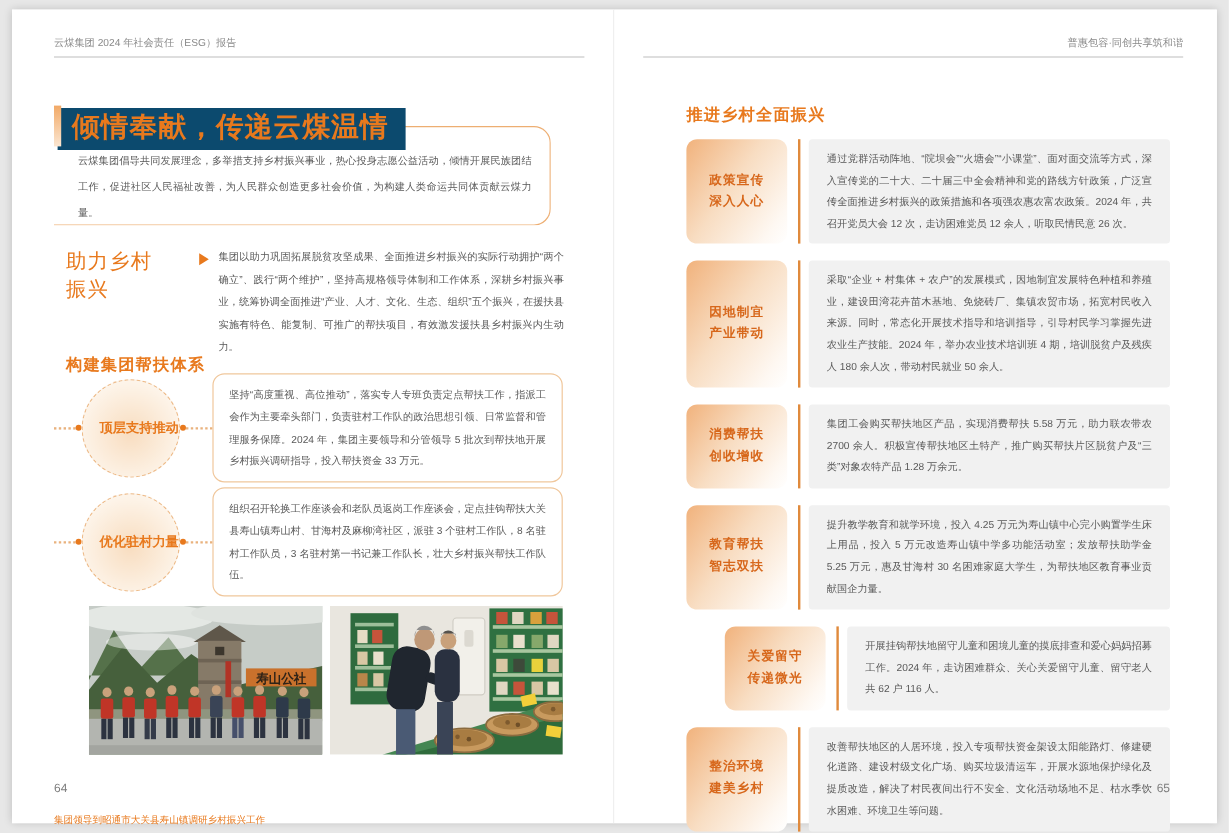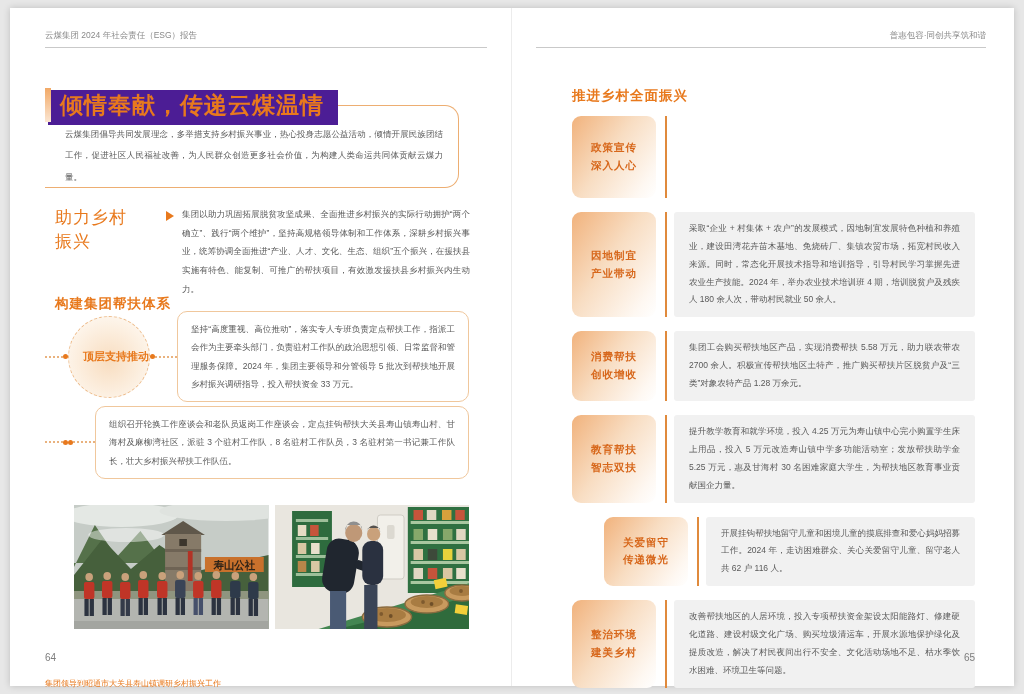--- a/index.html
+++ b/index.html
@@ -13,21 +13,21 @@
   
   .phead { position:absolute; top:22px; left:35px; right:24px; height:18px;
            border-bottom:1px solid #c9c9c9; font-size:8.5px; color:#8a8a8a; }
   .phead.r { text-align:right; left:24px; right:28px; }
 
   
   .title-frame { position:absolute; left:35px; top:97px; width:414px; height:83px;
                  border:1px solid #EDAE72; border-left:none; border-radius:0 14px 14px 0; z-index:1; }
   .title-accent { position:absolute; left:35px; top:80px; width:6px; height:34px; z-index:3;
                   background:linear-gradient(180deg,#F2A966,#FBE6D2); }
-  .page-title { position:absolute; left:38px; top:82px; z-index:2; background:#4c1d95;
+  .page-title { position:absolute; left:38px; top:82px; z-index:2; background:#0c4a6e;
                 padding:0 14px 4px 12px; font-size:23px; font-weight:bold; color:#E8791D; letter-spacing:1px; }
   .intro { position:absolute; left:55px; top:116px; width:378px; font-size:8.5px; line-height:2.5;
            text-align:justify; z-index:2; }
 
   
   .sec-head { position:absolute; left:45px; top:198px; width:84px; font-size:17px; font-weight:normal;
               color:#E8791D; line-height:1.4; letter-spacing:1px; }
   .arrow { position:absolute; left:156px; top:203px; width:0; height:0;
            border-left:8px solid #E8791D; border-top:5px solid transparent; border-bottom:5px solid transparent; }
   .rural-para { position:absolute; left:172px; top:197px; width:288px; font-size:8.5px; line-height:2.2;
@@ -98,20 +98,23 @@
         <span>顶层支持推动</span>
       </div>
       <div class="dot"></div>
       <div class="dots b"></div>
       <div class="helper-card">坚持“高度重视、高位推动”，落实专人专班负责定点帮扶工作，指派工会作为主要牵头部门，负责驻村工作队的政治思想引领、日常监督和管理服务保障。2024 年，集团主要领导和分管领导 5 批次到帮扶地开展乡村振兴调研指导，投入帮扶资金 33 万元。</div>
     </div>
 
     <div class="helper-row two">
       <div class="dots a"></div>
       <div class="dot"></div>
+      <div class="circle">
+        <span>优化驻村力量</span>
+      </div>
       <div class="dot"></div>
       <div class="dots b"></div>
       <div class="helper-card">组织召开轮换工作座谈会和老队员返岗工作座谈会，定点挂钩帮扶大关县寿山镇寿山村、甘海村及麻柳湾社区，派驻 3 个驻村工作队，8 名驻村工作队员，3 名驻村第一书记兼工作队长，壮大乡村振兴帮扶工作队伍。</div>
     </div>
 
     <div class="photos">
       <figure>
         <svg viewBox="0 0 205 124" preserveAspectRatio="none">
           <rect x="0" y="0" width="205" height="124" fill="#c6ccc7"></rect>
           <ellipse cx="50" cy="10" rx="60" ry="12" fill="#e4e8e4"></ellipse>
@@ -249,20 +252,23 @@
     <div class="r-title">推进乡村全面振兴</div>
 
     <div class="rows">
 
       <div class="info-row r1">
         <div class="info-label">
           <span>政策宣传</span>
           <span>深入人心</span>
         </div>
         <div class="info-line"></div>
+        <div class="info-body">
+            <span>通过党群活动阵地、“院坝会”“火塘会”“小课堂”、面对面交流等方式，深入宣传党的二十大、二十届三中全会精神和党的路线方针政策，广泛宣传全面推进乡村振兴的政策措施和各项强农惠农富农政策。2024 年，共召开党员大会 12 次，走访困难党员 12 余人，听取民情民意 26 次。</span>
+          </div>
       </div>
 
       <div class="info-row r2">
         <div class="info-label">
           <span>因地制宜</span>
           <span>产业带动</span>
         </div>
         <div class="info-line"></div>
         <div class="info-body">
             <span>采取“企业 + 村集体 + 农户”的发展模式，因地制宜发展特色种植和养殖业，建设田湾花卉苗木基地、免烧砖厂、集镇农贸市场，拓宽村民收入来源。同时，常态化开展技术指导和培训指导，引导村民学习掌握先进农业生产技能。2024 年，举办农业技术培训班 4 期，培训脱贫户及残疾人 180 余人次，带动村民就业 50 余人。</span>

